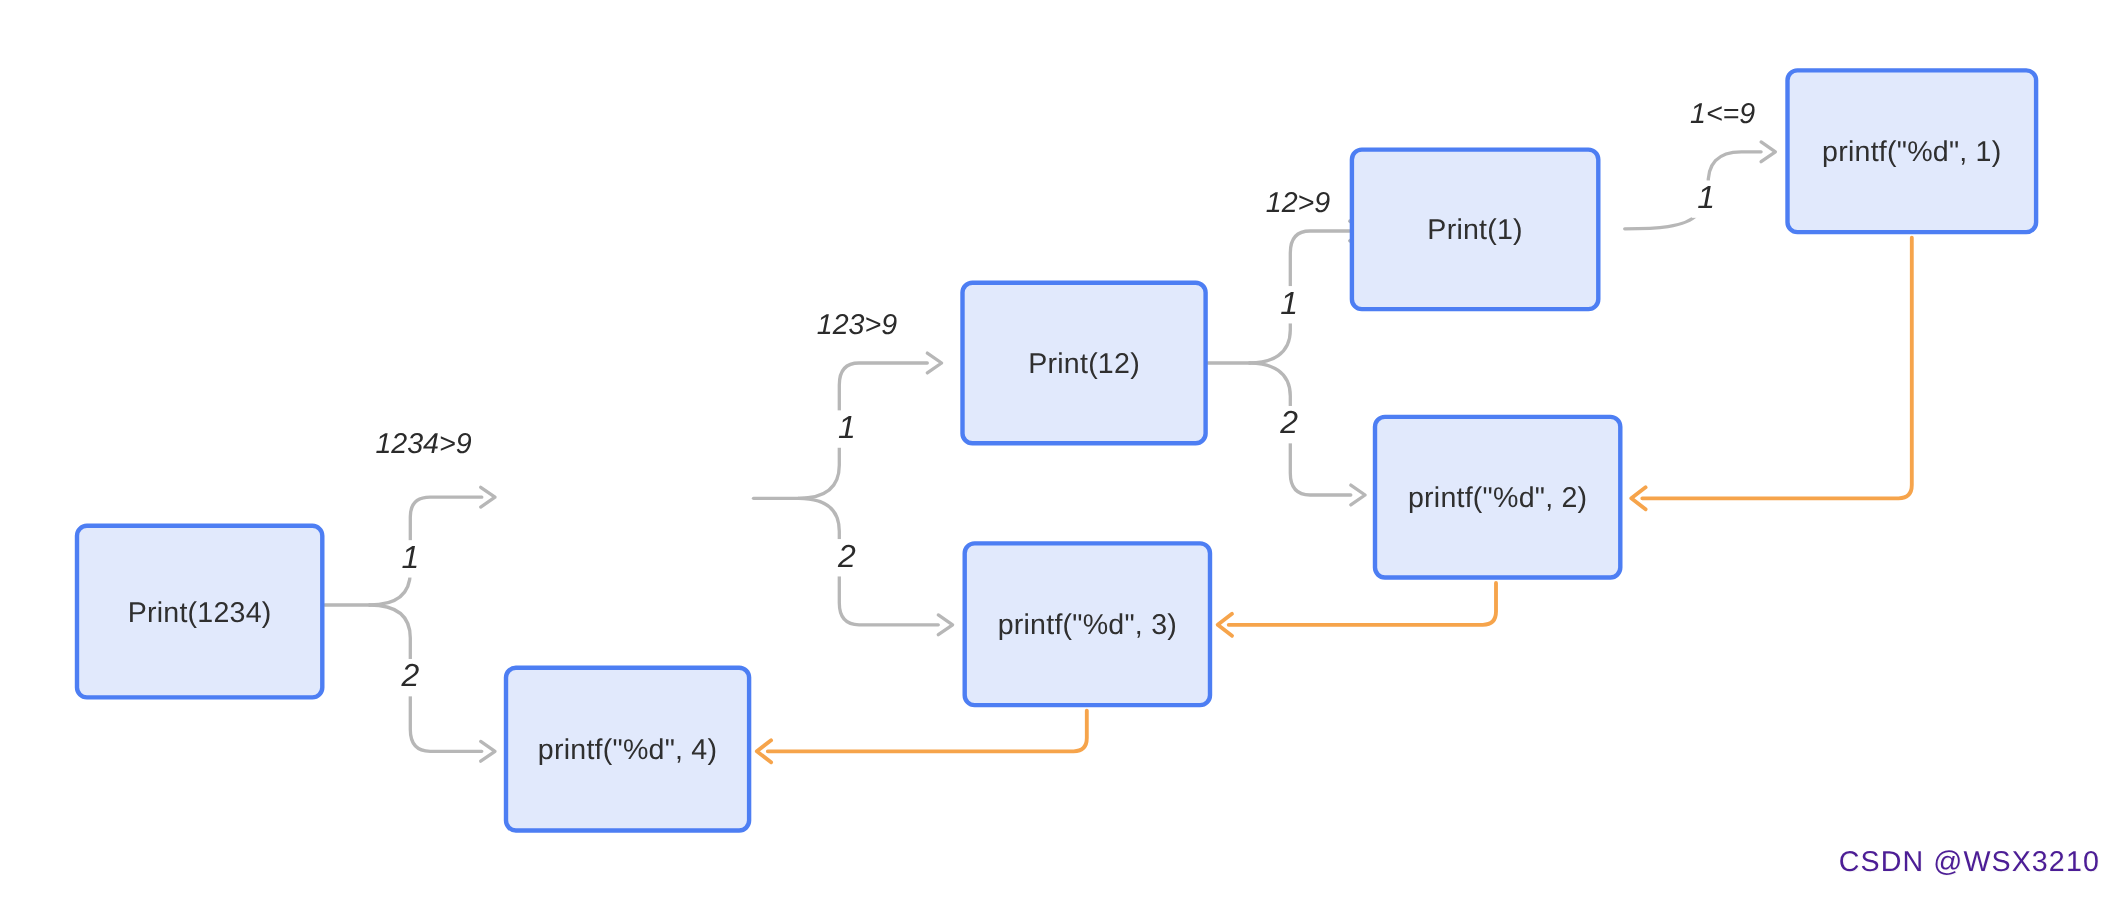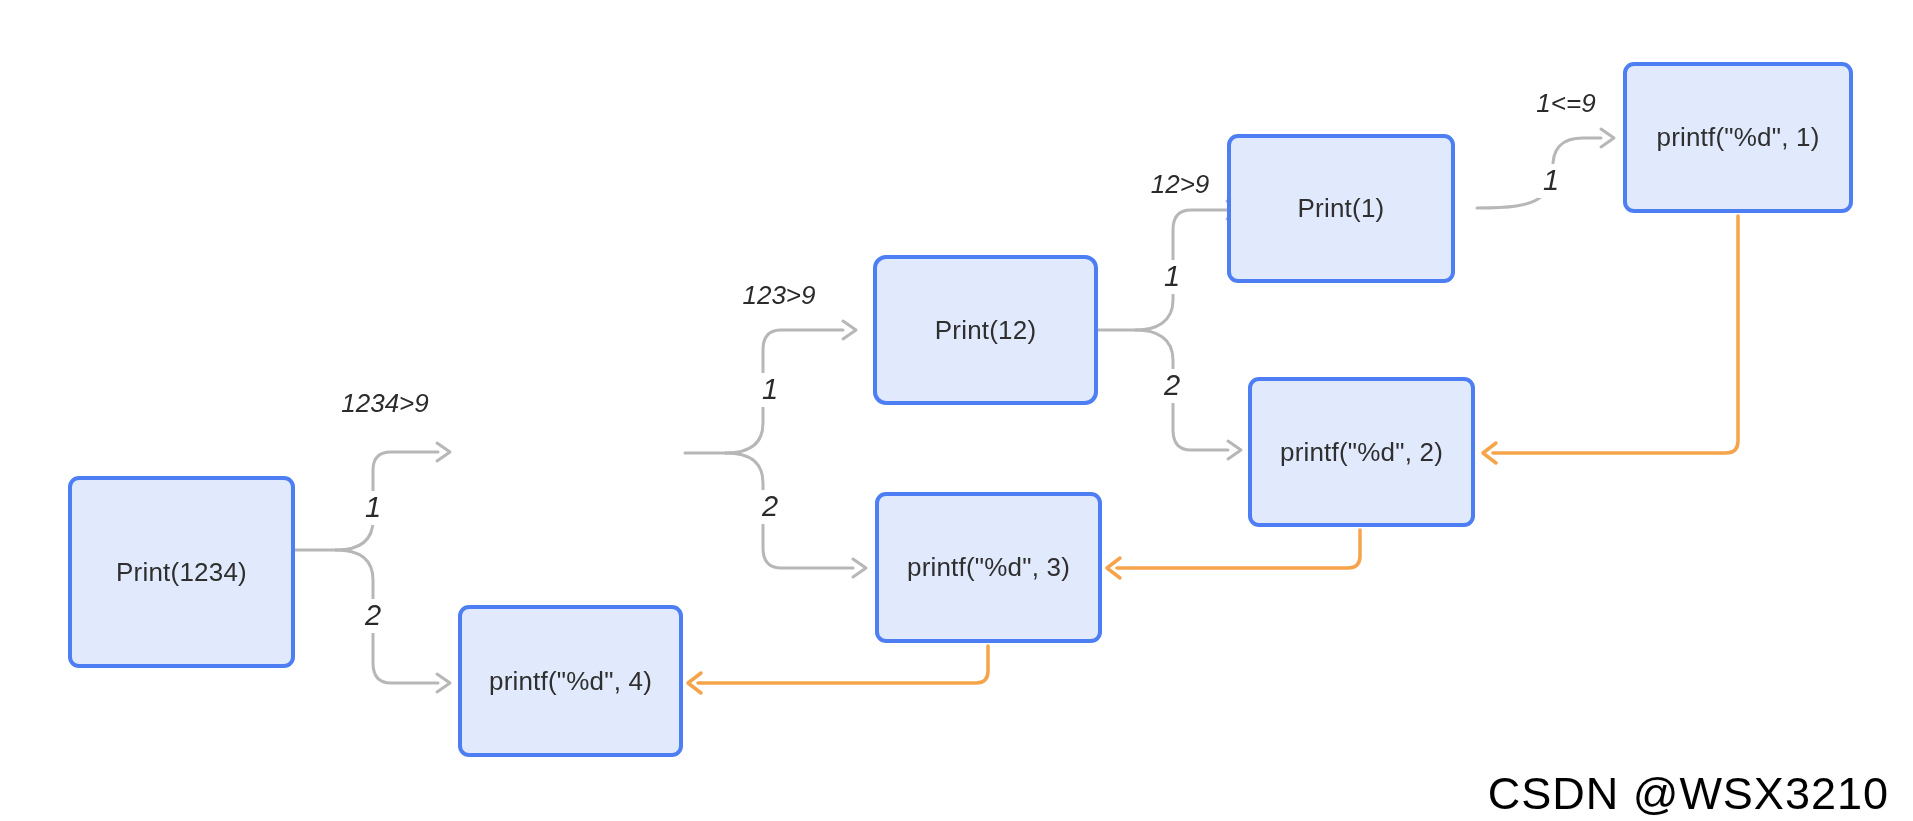--- a/index.html
+++ b/index.html
@@ -42,24 +42,24 @@
     color: #2b2b2b;
     padding: 1px 5px;
     white-space: nowrap;
     line-height: 1.1;
     font-style: italic;
   }
   .elabel.num { font-size: 29px; }
   .elabel.cond { font-size: 26px; }
   #watermark {
     position: absolute;
-    right: 24px;
+    right: 4px;
     top: 768px;
-    font-size: 45px;
-    color: #000000;
+    font-size: 26px;
+    color: #4c1d95;
     text-shadow: 1px 1px 0 #f7f7f7;
     letter-spacing: 1px;
     white-space: nowrap;
   }
 </style>
 </head>
 <body>
 
 <div id="stage">
 
@@ -93,24 +93,24 @@
     <g stroke="#f6a44b" stroke-width="3.5" fill="none" stroke-linecap="round" stroke-linejoin="round">
       <path d="M1738 216 V441 Q1738 453 1726 453 H1493"></path>
       <path d="M1496 443 L1483 453 L1496 463"></path>
       <path d="M1360 530 V556 Q1360 568 1348 568 H1117"></path>
       <path d="M1120 558 L1107 568 L1120 578"></path>
       <path d="M988 646 V671 Q988 683 976 683 H698"></path>
       <path d="M701 673 L688 683 L701 693"></path>
     </g>
   </svg>
 
-  <div class="node" style="left:68px;   top:476px; width:227px; height:192px;">
+  <div class="node" style="left:68px;   top:476px; width:227px; height:160px;">
     <span>Print(1234)</span>
   </div>
-  <div class="node" style="left:873px;  top:255px; width:225px; height:150px;border-radius:13px;">
+  <div class="node" style="left:873px;  top:255px; width:225px; height:150px;">
     <span>Print(12)</span>
   </div>
   <div class="node" style="left:1227px; top:134px; width:228px; height:149px;">
     <span>Print(1)</span>
   </div>
   <div class="node" style="left:1623px; top:62px;  width:230px; height:151px;">
     <span>printf("%d", 1)</span>
   </div>
   <div class="node" style="left:1248px; top:377px; width:227px; height:150px;">
     <span>printf("%d", 2)</span>

